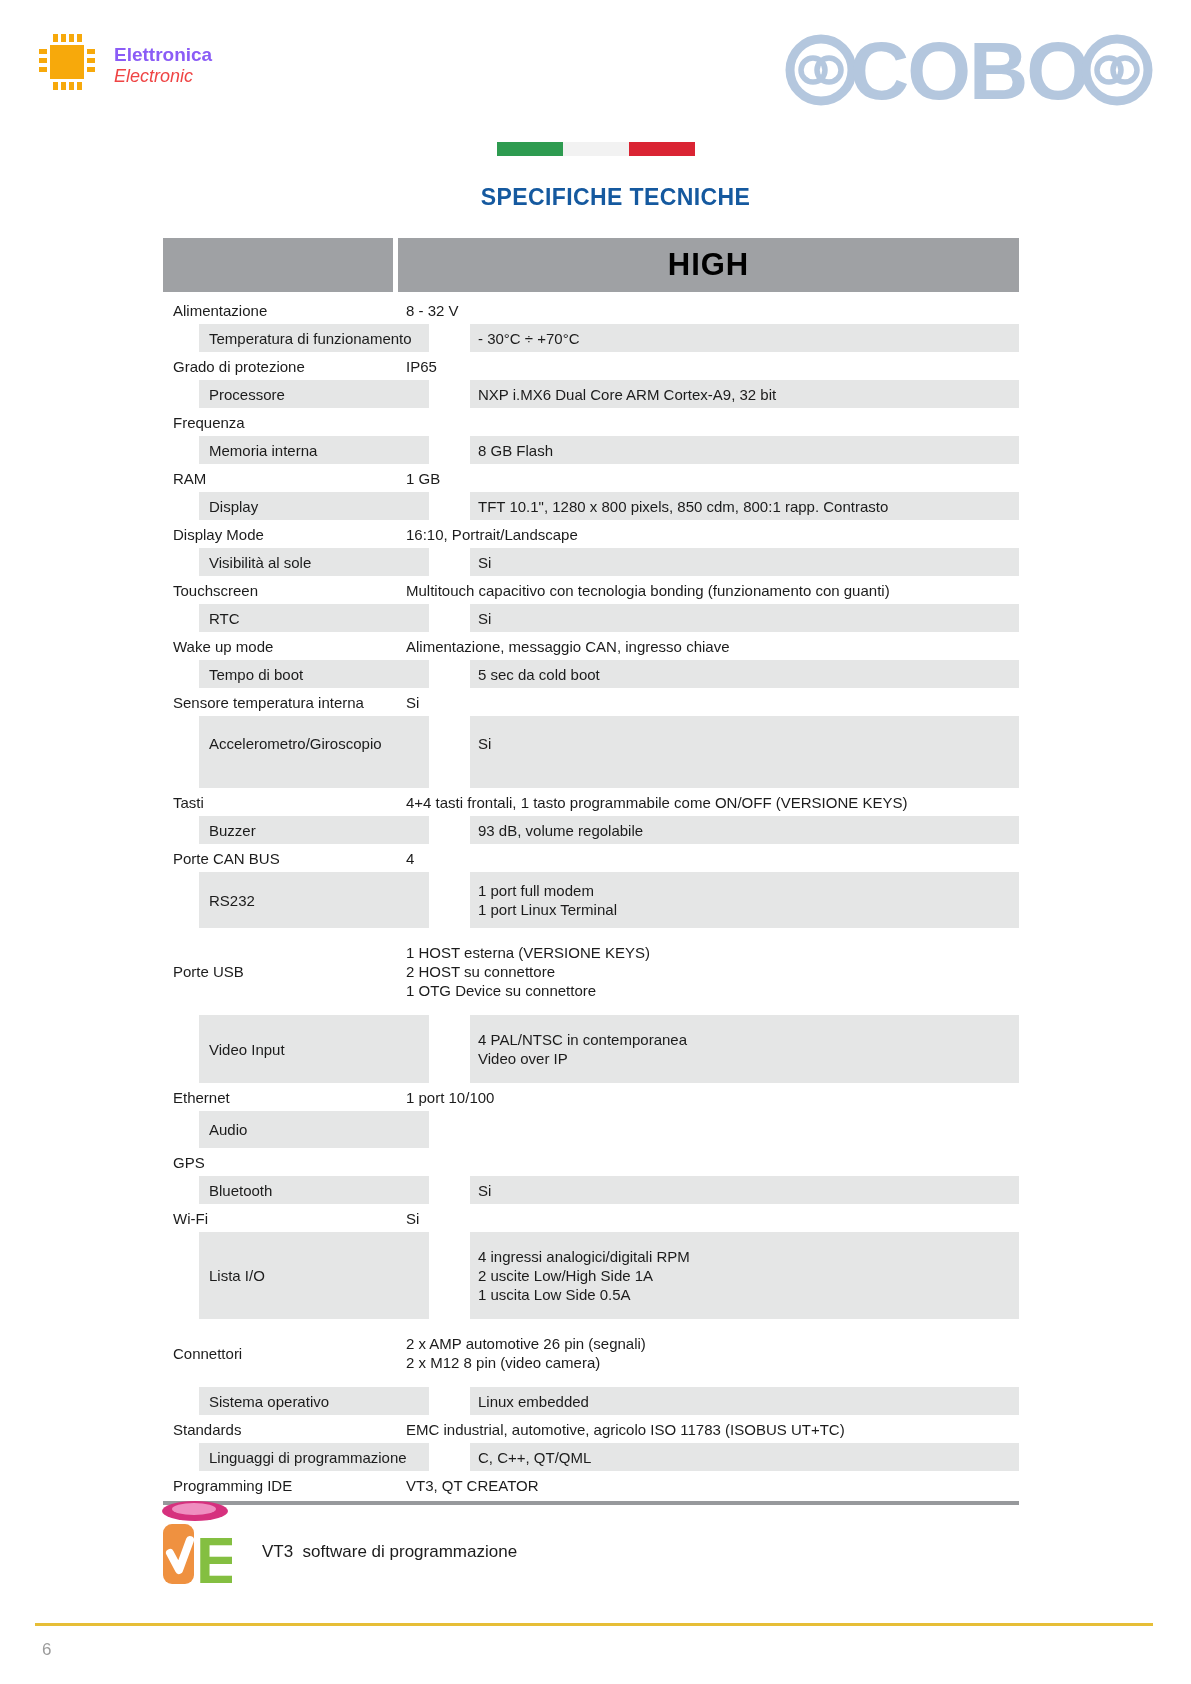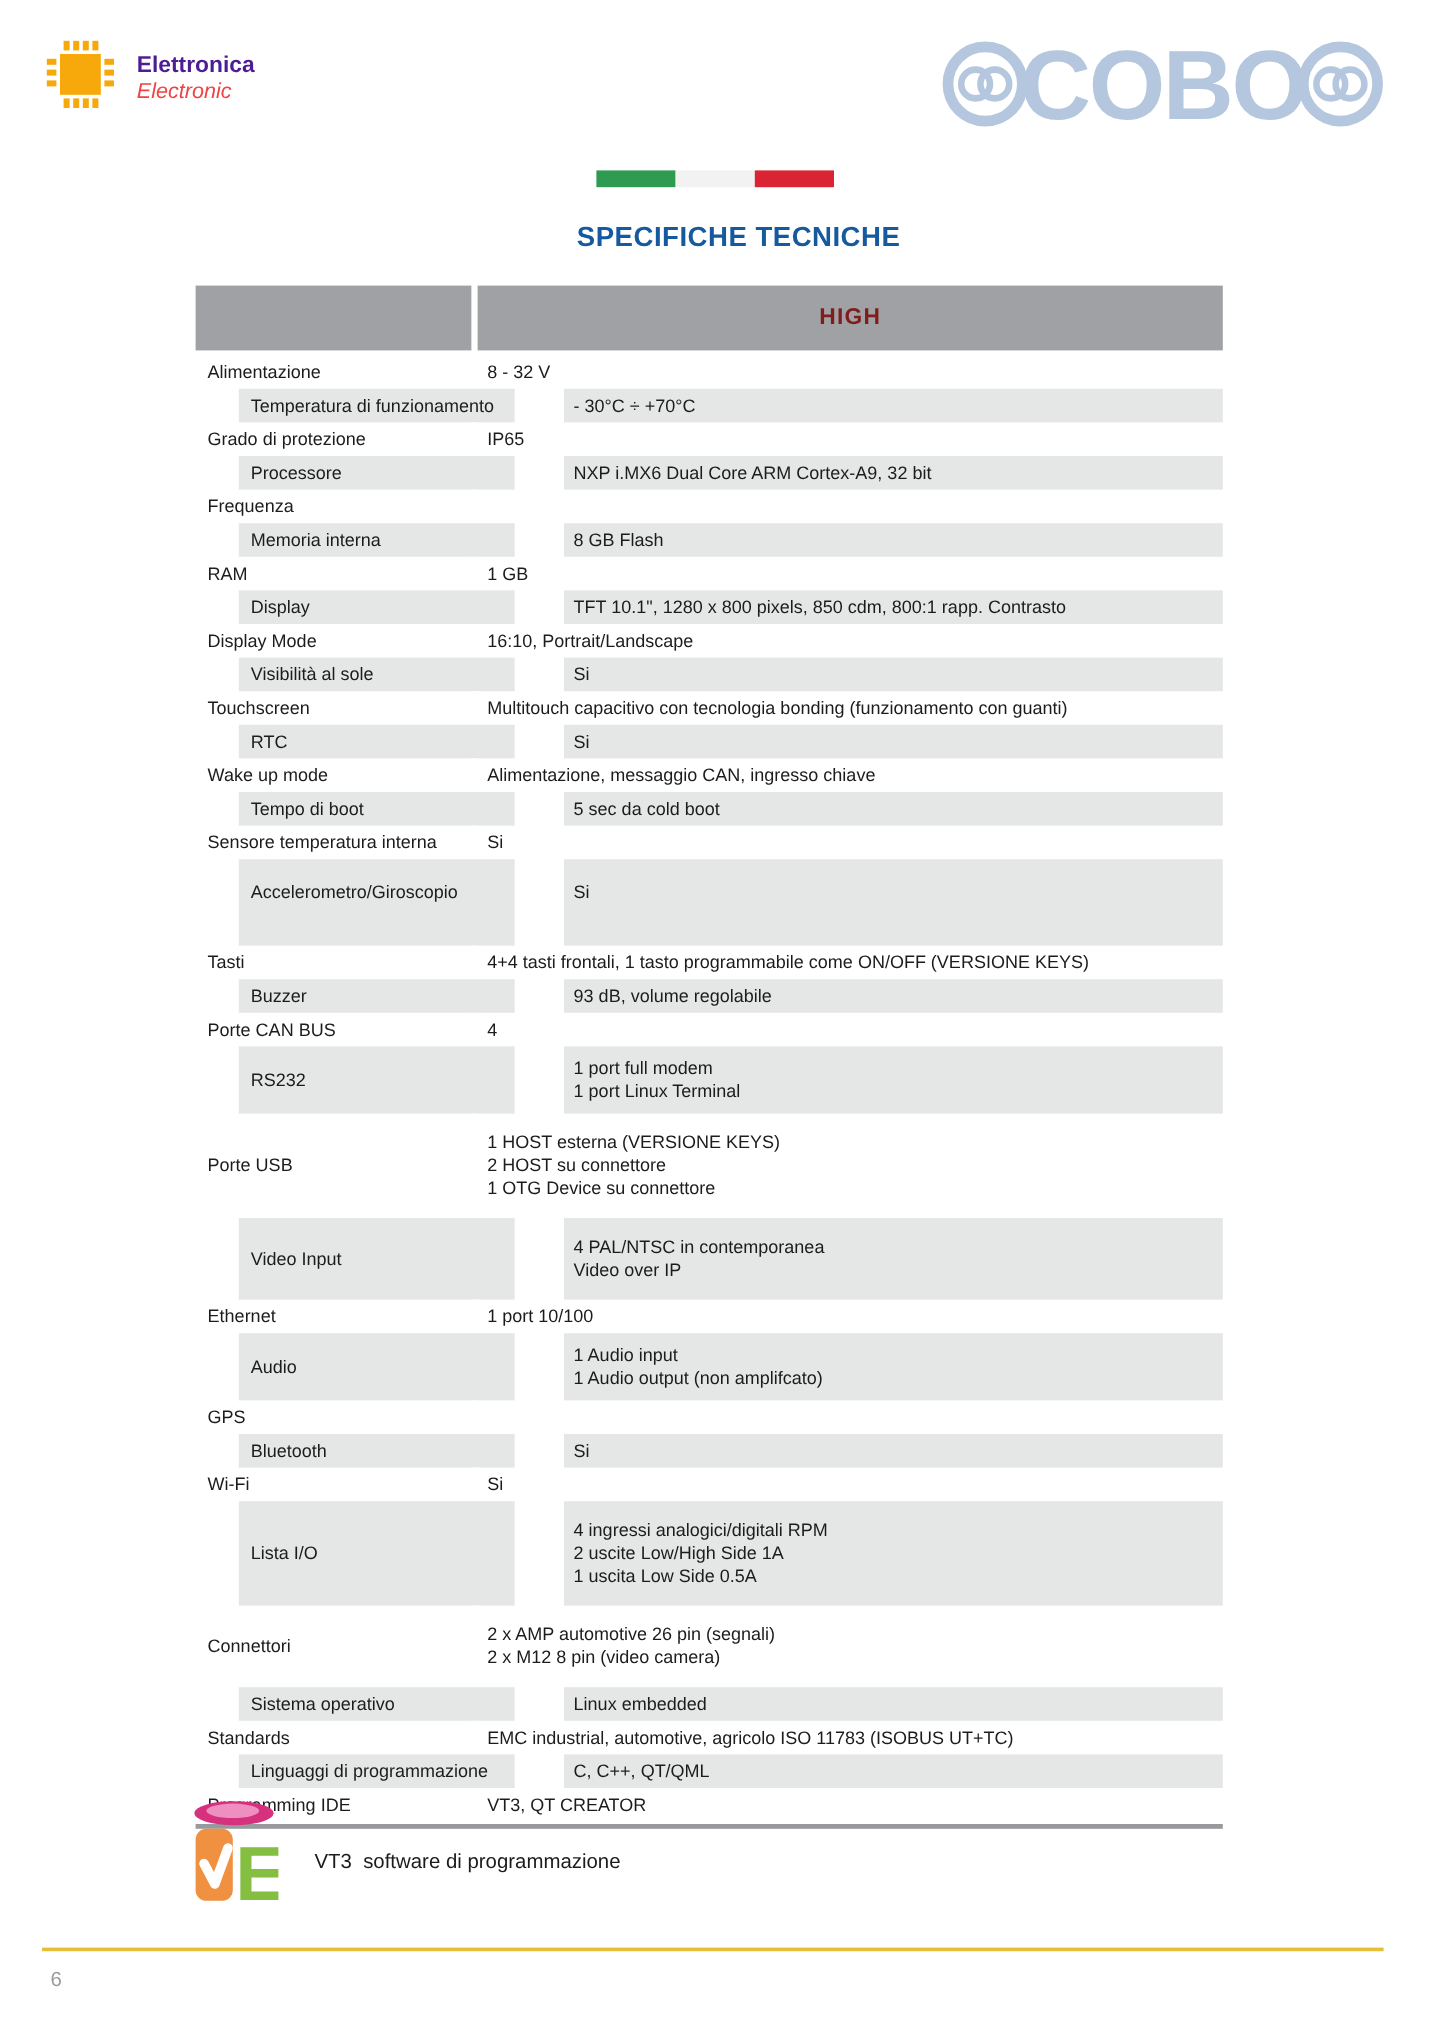--- a/index.html
+++ b/index.html
@@ -8,40 +8,40 @@
     width:1191px;
     height:1684px;
     background:#ffffff;
     font-family:"Liberation Sans","DejaVu Sans",sans-serif;
     color:#1c1c1c;
     overflow:hidden;
   }
   
   .brand{position:absolute;left:35px;top:30px;display:flex;gap:15px;align-items:flex-start;}
   .brand-text{margin-top:14px;line-height:1.15;}
-  .brand-name{font-size:19px;font-weight:bold;color:#4c1d95;}
+  .brand-name{font-size:19px;font-weight:bold;color:#8b5cf6;}
   .brand-sub{font-size:18px;font-style:italic;color:#ef4444;}
   .cobo{position:absolute;right:36px;top:28px;}
   .cobo .ring{stroke:var(--cobo-blue,#B4C7DE);fill:none;}
   .cobo text{fill:var(--cobo-blue,#B4C7DE);font-family:"Liberation Sans",sans-serif;font-weight:bold;}
   
   .flag{position:absolute;top:142px;left:50%;transform:translateX(-50%);display:flex;width:198px;height:14px;}
   .flag div{flex:1;}
   .flag .g{background:var(--flag-green,#2E9B50);}
   .flag .w{background:var(--flag-white,#F2F2F2);}
   .flag .r{background:var(--flag-red,#DA2433);}
   .page-title{position:absolute;top:184px;left:0;width:100%;text-align:center;
     font-size:23px;font-weight:bold;letter-spacing:.4px;color:var(--title-blue,#15599F);padding-left:20px;}
   
   .spec-table{position:absolute;top:238px;left:163px;width:856px;}
   .thead{display:flex;height:54px;margin-bottom:4px;}
   .thead .hl{width:230px;background:var(--header-gray,#9FA1A4);}
   .thead .hgap{width:5px;background:#fff;}
   .thead .hv{flex:1;background:var(--header-gray,#9FA1A4);display:flex;align-items:center;justify-content:center;
-    color:#7f1d1d;font-size:19px;font-weight:bold;letter-spacing:1px;}
+    color:#000000;font-size:31px;font-weight:bold;letter-spacing:1px;}
   .spec-row{display:flex;}
   .spec-row .cell{padding-top:4.5px;padding-bottom:4.5px;display:flex;align-items:center;font-size:15px;line-height:19px;}
   .spec-row .label{width:230px;padding-left:10px;box-sizing:border-box;}
   .spec-row .gap{width:5px;background:#fff;}
   .spec-row .value{flex:1;padding-left:8px;box-sizing:border-box;white-space:pre-line;}
   .spec-row.shade .label,.spec-row.shade .value{background:var(--row-gray,#E5E6E6);margin-left:36px;}
   
   .spec-row:nth-child(16) .cell{padding-top:18px;padding-bottom:35px;}
   .spec-row:nth-child(20) .cell,.spec-row:nth-child(24) .cell{padding-top:9px;padding-bottom:9px;}
   .spec-row:nth-child(21) .cell,.spec-row:nth-child(22) .cell,
@@ -230,22 +230,20 @@
 Video over IP</div>
         </div>
         <div class="spec-row">
           <div class="cell label">Ethernet</div>
           <div class="gap"></div>
           <div class="cell value">1 port 10/100</div>
         </div>
         <div class="spec-row shade">
           <div class="cell label">Audio</div>
           <div class="gap"></div>
-          <div class="cell value">1 Audio input
-1 Audio output (non amplifcato)</div>
         </div>
         <div class="spec-row">
           <div class="cell label">GPS</div>
           <div class="gap"></div>
         </div>
         <div class="spec-row shade">
           <div class="cell label">Bluetooth</div>
           <div class="gap"></div>
           <div class="cell value">Si</div>
         </div>

